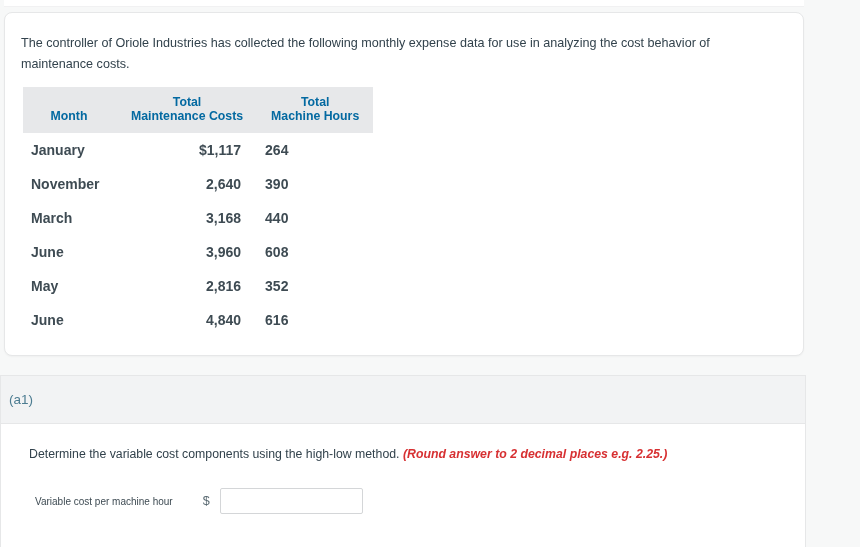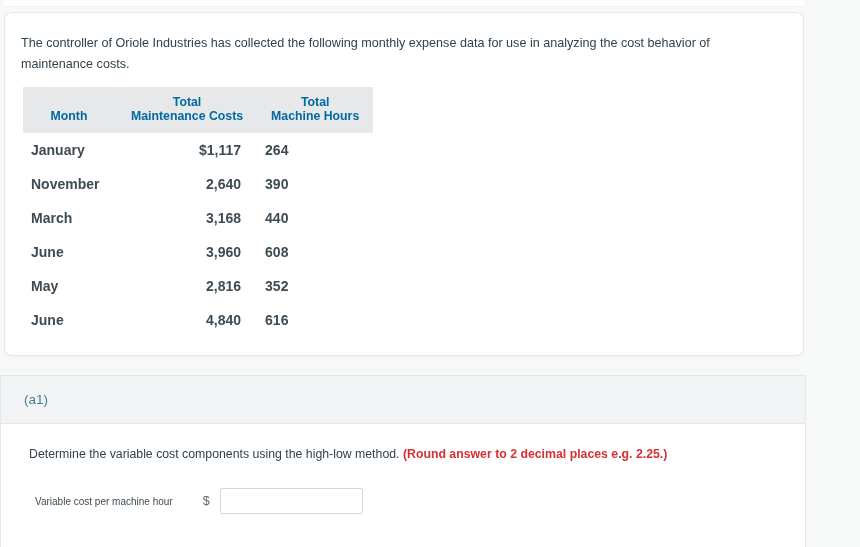--- a/index.html
+++ b/index.html
@@ -120,21 +120,21 @@
     top: 0;
     left: 0;
     right: 0;
     height: 48px;
     background: #f2f3f4;
     border-bottom: 1px solid #e6e7e8;
     box-sizing: border-box;
   }
   .part-label {
     position: absolute;
-    left: 23px;
+    left: 8px;
     top: 16px;
     font-size: 13.5px;
     color: #4c7c91;
   }
   .part-body {
     position: absolute;
     top: 49px;
     left: 0;
     right: 0;
     bottom: 0;
@@ -144,20 +144,21 @@
     position: absolute;
     top: 20px;
     left: 28px;
     font-size: 12.3px;
     line-height: 19px;
     color: #32424c;
     white-space: nowrap;
   }
   .instruction .hint {
     color: #d73032;
+    font-style: italic;
     font-weight: bold;
   }
 
   .answer-row {
     position: absolute;
     top: 63px;
     left: 34px;
     display: flex;
     align-items: center;
   }

